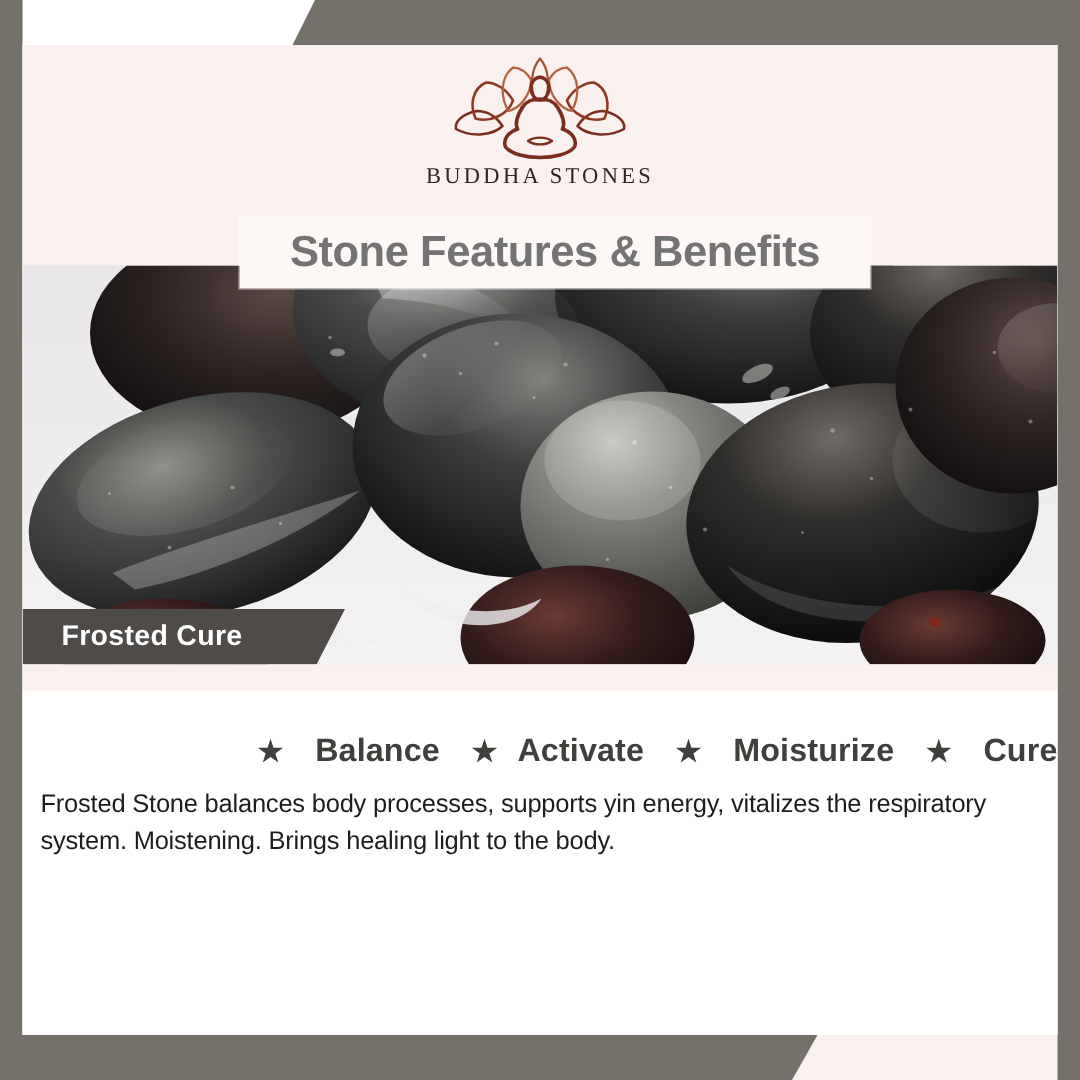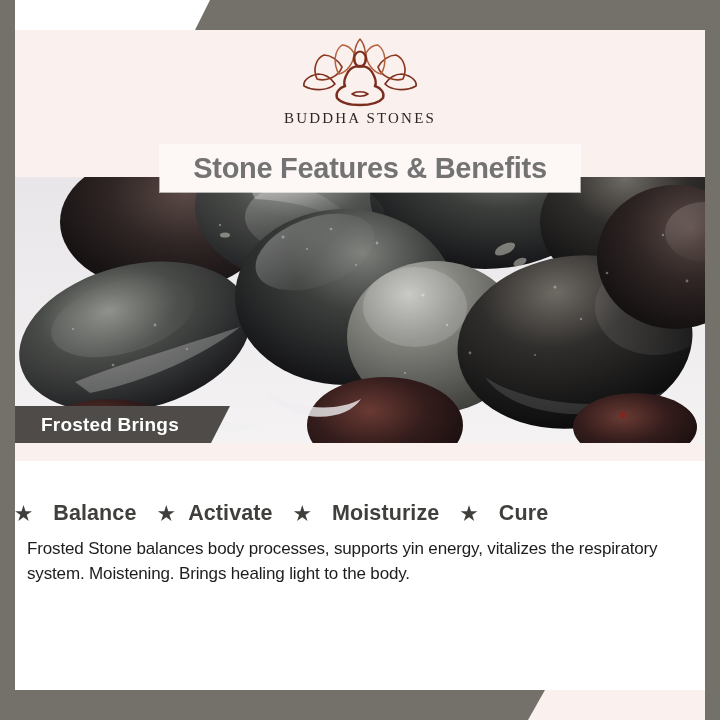--- a/index.html
+++ b/index.html
@@ -150,25 +150,25 @@
   }
   .body {
     position: absolute;
     left: 0;
     top: 431px;
     width: 690px;
     bottom: 0;
     background: #ffffff;
   }
   .benefits {
-    text-align: left;
+    text-align: right;
     font-size: 21.5px;
     font-weight: 700;
     color: #413f3c;
-    padding-top: 40px;
+    padding-top: 27px;
     letter-spacing: 0.1px;
     white-space: nowrap;
   }
   .benefits .star { font-size: 19px; }
   .benefits .b-gap { display:inline-block; width: 9px; }
   .benefits .b-gap-sm { display:inline-block; width: 2px; }
 
   .desc {
     margin: 10px 12px 0 12px;
     font-size: 17px;
@@ -337,21 +337,21 @@
           <ellipse cx="490" cy="72" rx="11" ry="5" transform="rotate(-25 490 72)"></ellipse>
           <ellipse cx="505" cy="85" rx="7" ry="3.5" transform="rotate(-25 505 85)"></ellipse>
           <ellipse cx="210" cy="58" rx="5" ry="2.6"></ellipse>
         </g>
 
         <path d="M250 214 C280 232 320 236 346 222 C330 246 278 248 250 214 Z" fill="#efeef0" opacity="0.8"></path>
         <path d="M170 232 C200 246 226 250 250 244 C226 262 188 256 170 232 Z" fill="#f0eff1" opacity="0.7"></path>
       </svg>
 
       <div class="photo-label">
-        <span>Frosted Brings</span>
+        <span>Frosted Cure</span>
       </div>
     </div>
 
     <div class="pink-strip"></div>
 
     <div class="body">
       <div class="benefits">
         <span class="star">★</span>
         <span class="b-gap"></span>
         <span>Balance</span>

